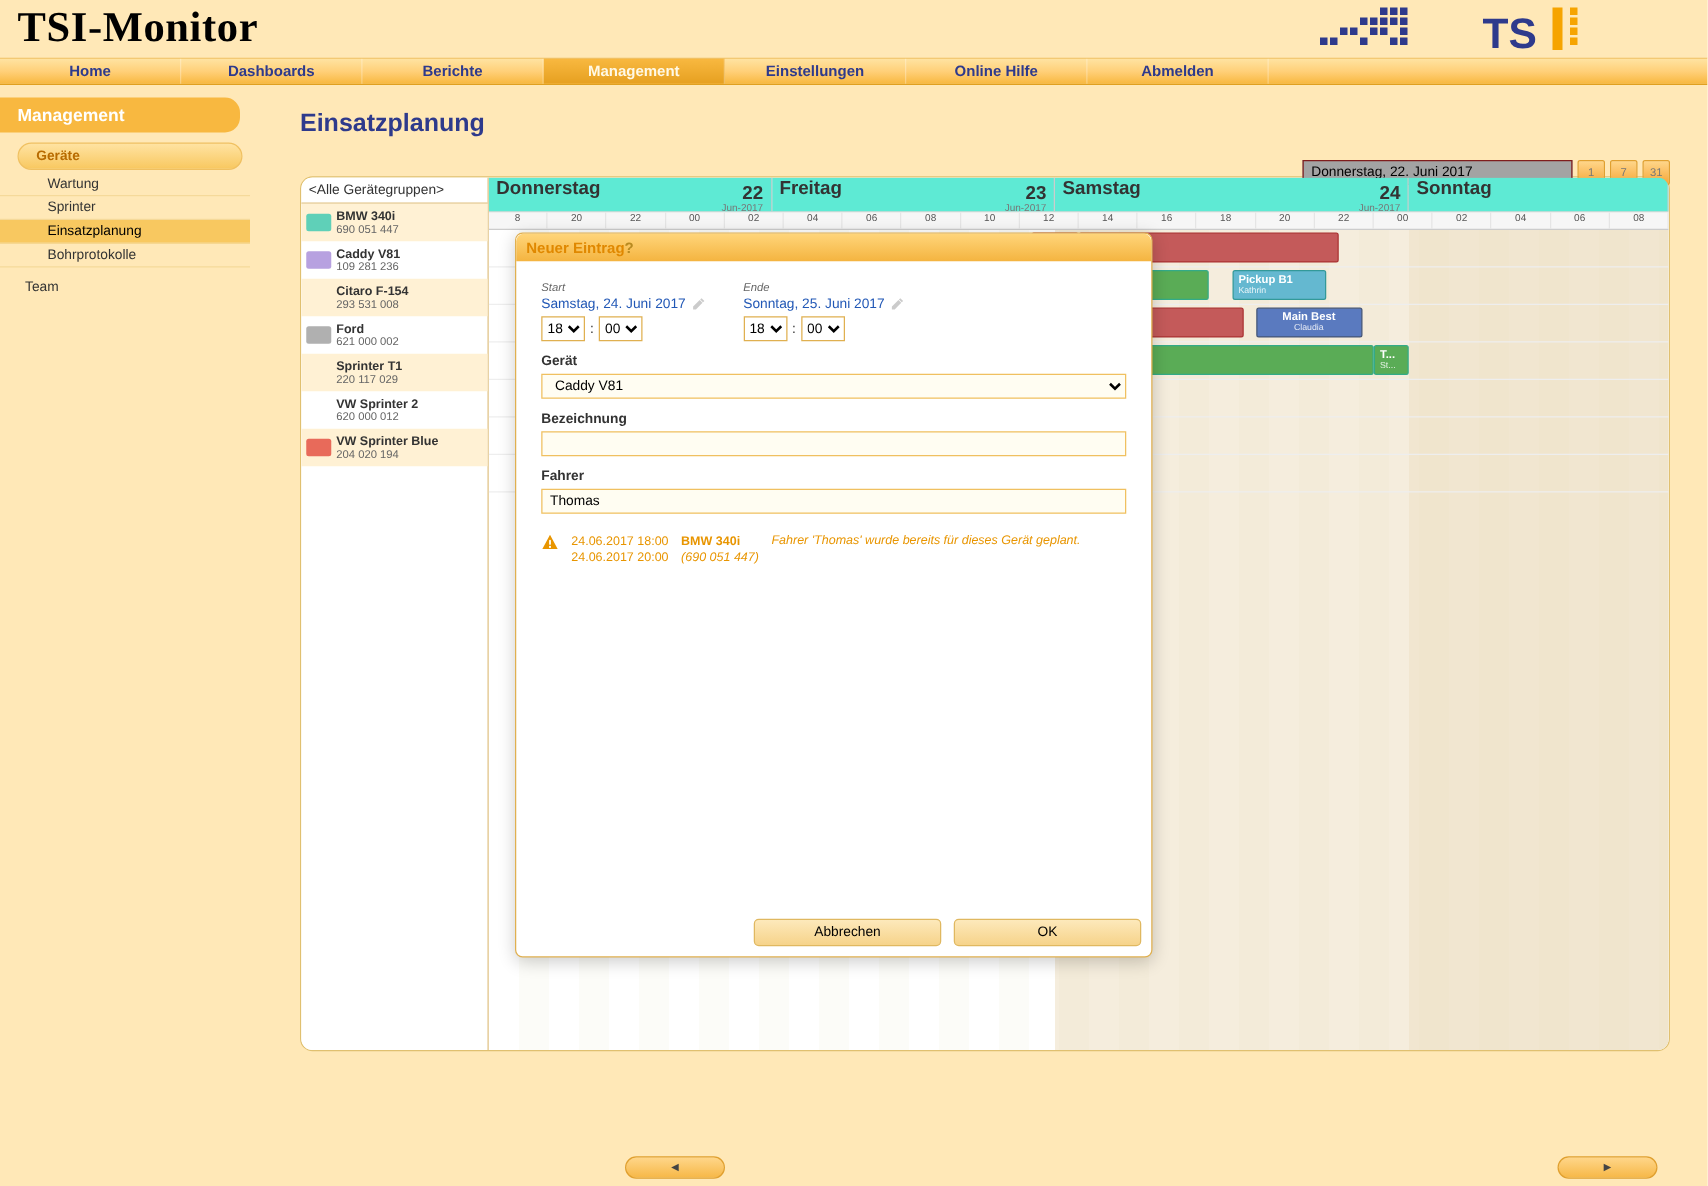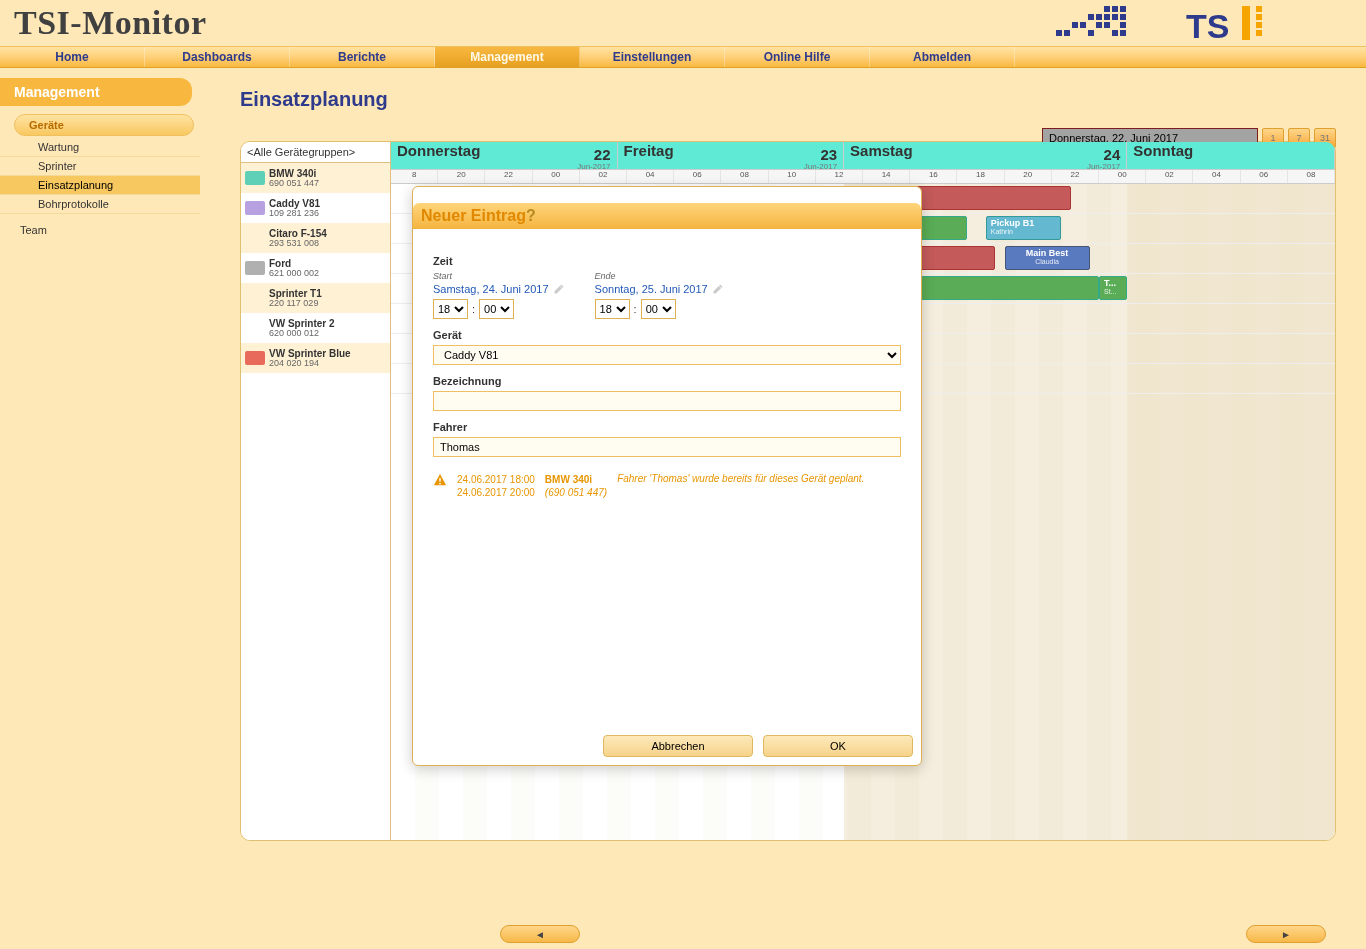--- a/index.html
+++ b/index.html
@@ -17,21 +17,21 @@
   .banner {
     height: 46px;
     background: #ffe8b7;
     position: relative;
     padding-left: 14px;
   }
   .app-title {
     font-family: Georgia, serif;
     font-size: 34px;
     font-weight: bold;
-    color: #404040;
+    color: #000000;
     line-height: 46px;
     letter-spacing: 0.5px;
   }
   .logo-block {
     position: absolute;
     right: 10px;
     top: 2px;
     width: 300px;
     height: 42px;
   }
@@ -279,22 +279,22 @@
     box-shadow: 0 3px 14px rgba(0,0,0,.2);
     display:flex;
     flex-direction:column;
   }
   .dlg-title {
     background: linear-gradient(to bottom,#ffd57a,#f4b440);
     color: #e08800;
     font-weight: bold;
     padding: 4px 8px;
     border-radius: 6px 6px 0 0;
-    font-size: 16px;
-    display:flex; justify-content:flex-start;margin-top:16px;
+    font-size: 12px;
+    display:flex; justify-content:flex-start;
   }
   .dlg-body {
     padding: 16px 20px;
     flex: 1;
     overflow:auto;
   }
   .dlg-label { font-weight:bold; color:#333; margin-top:10px; margin-bottom:4px; }
   .sub-row { display:flex; gap: 30px; }
   .subcol { }
   .subcol .mini { font-style:italic; font-size:9px; color:#666; margin-bottom:2px; }
@@ -500,21 +500,20 @@
     <div class="scroll-bar scroll-next">►</div>
   </div>
 </div>
 
 <div class="dialog">
   <div class="dlg-title">
     <span>Neuer Eintrag</span>
     <span style="color:#b88a20;">?</span>
   </div>
   <div class="dlg-body">
-    <div class="dlg-label">Zeit</div>
     <div class="sub-row">
       <div class="subcol">
         <div class="mini">Start</div>
         <span class="date-link">
           <span>Samstag, 24. Juni 2017</span>
           <svg class="pencil-icon" viewBox="0 0 16 16">
               <path fill="#999" d="M2 11l7-7 3 3-7 7H2v-3zM11 2l3 3-1.5 1.5-3-3L11 2z"></path>
             </svg>
         </span>
         <div class="time-row">

